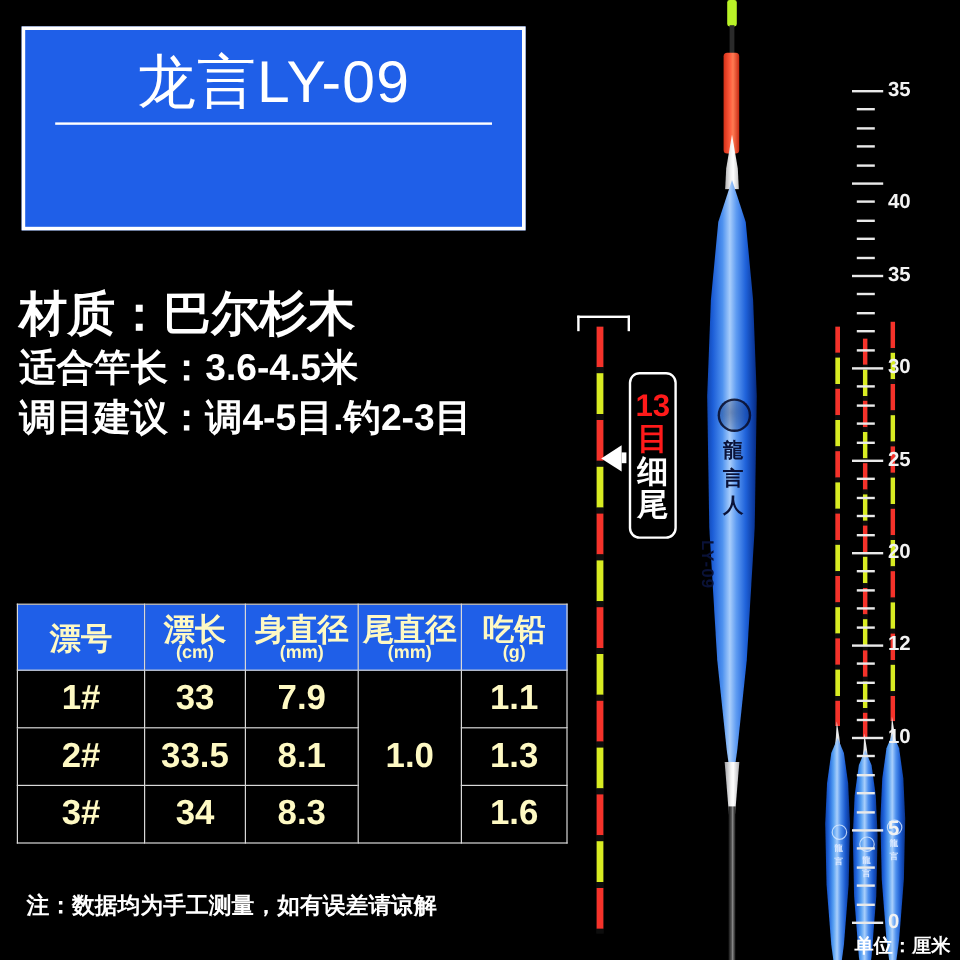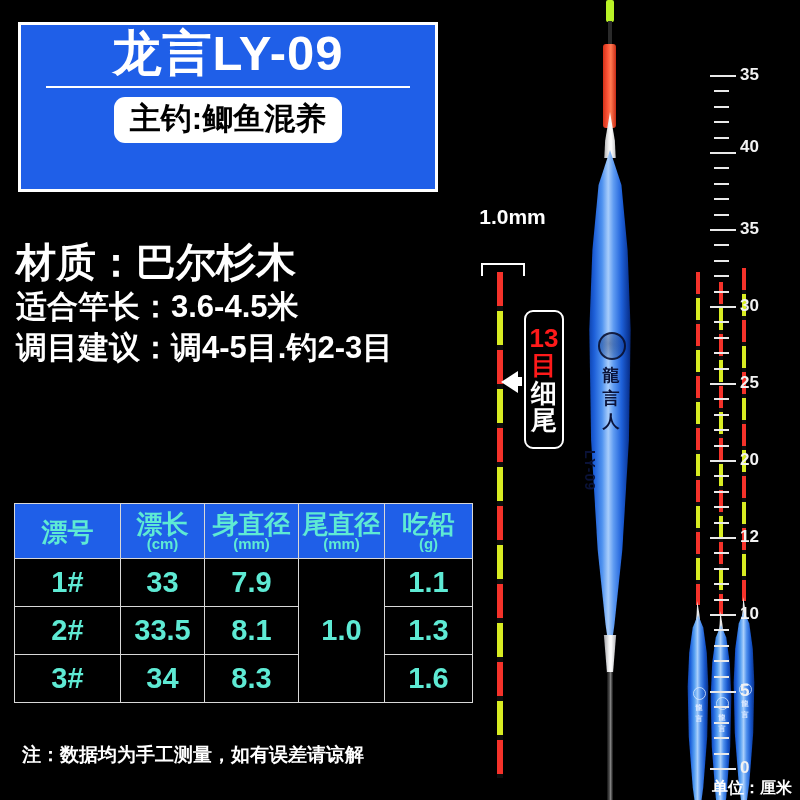--- a/index.html
+++ b/index.html
@@ -4,36 +4,36 @@
 <style>
   html,body{margin:0;padding:0;background:#000;}
   body{width:800px;height:800px;overflow:hidden;position:relative;
        font-family:"Liberation Sans","DejaVu Sans",sans-serif;}
   #stage{position:absolute;inset:0;width:800px;height:800px;background:#000;}
 
   
   .header-box{position:absolute;left:18px;top:22px;width:420px;height:170px;
     background:#1f5fe8;border:3px solid #ffffff;box-sizing:border-box;
     display:flex;flex-direction:column;align-items:center;}
-  .header-title{color:#fff;font-size:49px;font-weight:bold;letter-spacing:1px;
-    margin-top:0;line-height:1.15;white-space:nowrap;}
+  .header-title{color:#fff;font-size:49px;font-weight:normal;letter-spacing:1px;
+    margin-top:16px;line-height:1.15;white-space:nowrap;}
   .header-rule{width:88%;height:2px;background:#ffffff;margin:5px 0 9px 0;}
   .header-sub{background:#fff;color:#000;font-size:31px;font-weight:bold;
     border-radius:11px;padding:5px 16px 7px 16px;white-space:nowrap;line-height:1.1;}
 
   .spec-list{position:absolute;left:16px;top:242px;width:470px;color:#fff;}
   .spec-line{white-space:nowrap;line-height:1.02;}
   .spec-line.big{font-size:40px;font-weight:bold;margin-bottom:8px;}
   .spec-line.norm{font-size:31px;font-weight:bold;margin-bottom:10px;}
 
   
   .spec-table{position:absolute;left:14px;top:503px;width:444px;
     border-collapse:collapse;table-layout:fixed;}
   .spec-table th,.spec-table td{border:1px solid #d8d8d8;text-align:center;
-    color:#5eead4;padding:0;}
+    color:#fef9c3;padding:0;}
   .spec-table thead th{background:#1f5fe8;height:54px;line-height:1.0;}
   .th-main{font-size:26px;font-weight:bold;display:block;}
   .th-unit{font-size:15px;font-weight:bold;display:block;margin-top:-1px;}
   .spec-table tbody td{background:#000;height:47px;font-size:29px;font-weight:bold;}
   .cell-red{color:#ff0000;}
   .cell-merge{font-size:29px;font-weight:bold;color:#fff;}
   .table-note{position:absolute;left:22px;top:742px;color:#fff;
     font-size:19px;font-weight:bold;white-space:nowrap;}
 
   
@@ -117,21 +117,20 @@
     font-size:16px;font-weight:bold;white-space:nowrap;}
 </style>
 </head>
 <body>
 
 <div id="stage">
 
   <div class="header-box">
     <div class="header-title">龙言LY-09</div>
     <div class="header-rule"></div>
-    <div class="header-sub">主钓:鲫鱼混养</div>
   </div>
 
   <div class="spec-list">
     <div class="spec-line big"><span>材质：</span><span>巴尔杉木</span></div>
     <div class="spec-line norm"><span>适合竿长：</span><span>3.6-4.5米</span></div>
     <div class="spec-line norm"><span>调目建议：</span><span>调4-5目.钓2-3目</span></div>
   </div>
 
   <table class="spec-table">
     <colgroup>
@@ -183,21 +182,20 @@
         <td>3#</td>
         <td>34</td>
         <td>8.3</td>
         <td class="cell-red">1.6</td>
       </tr>
     </tbody>
   </table>
   <div class="table-note">注：数据均为手工测量，如有误差请谅解</div>
 
   <div class="tail-caption">
-    <div>1.0mm</div>
   </div>
   <div class="caliper"></div>
   <div class="tail-strip" id="tailStrip">
       <div class="tail-seg" style="height:34px;background:#f5322a"></div>
       <div class="tail-seg" style="height:5px;background:#0d0d0d"></div>
       <div class="tail-seg" style="height:34px;background:#d8ec22"></div>
       <div class="tail-seg" style="height:5px;background:#0d0d0d"></div>
       <div class="tail-seg" style="height:34px;background:#f5322a"></div>
       <div class="tail-seg" style="height:5px;background:#0d0d0d"></div>
       <div class="tail-seg" style="height:34px;background:#d8ec22"></div>
@@ -406,21 +404,21 @@
       <div class="ruler-tick minor" style="top: 275.2px;"></div>
       <div class="ruler-tick minor" style="top: 259.8px;"></div>
       <div class="ruler-tick minor" style="top: 244.4px;"></div>
       <div class="ruler-tick major" style="top: 229px;"></div>
       <div class="ruler-lbl" style="top: 229px;">35</div>
       <div class="ruler-tick minor" style="top: 213.6px;"></div>
       <div class="ruler-tick minor" style="top: 198.2px;"></div>
       <div class="ruler-tick minor" style="top: 182.8px;"></div>
       <div class="ruler-tick minor" style="top: 167.4px;"></div>
       <div class="ruler-tick major" style="top: 152px;"></div>
-      <div class="ruler-lbl" style="top: 147px;">40</div>
+      <div class="ruler-lbl" style="top: 168px;">40</div>
       <div class="ruler-tick minor" style="top: 136.6px;"></div>
       <div class="ruler-tick minor" style="top: 121.2px;"></div>
       <div class="ruler-tick minor" style="top: 105.8px;"></div>
       <div class="ruler-tick minor" style="top: 90.4px;"></div>
       <div class="ruler-tick major" style="top: 75px;"></div>
       <div class="ruler-lbl" style="top: 75px;">35</div>
     </div>
 
 </div>
 

